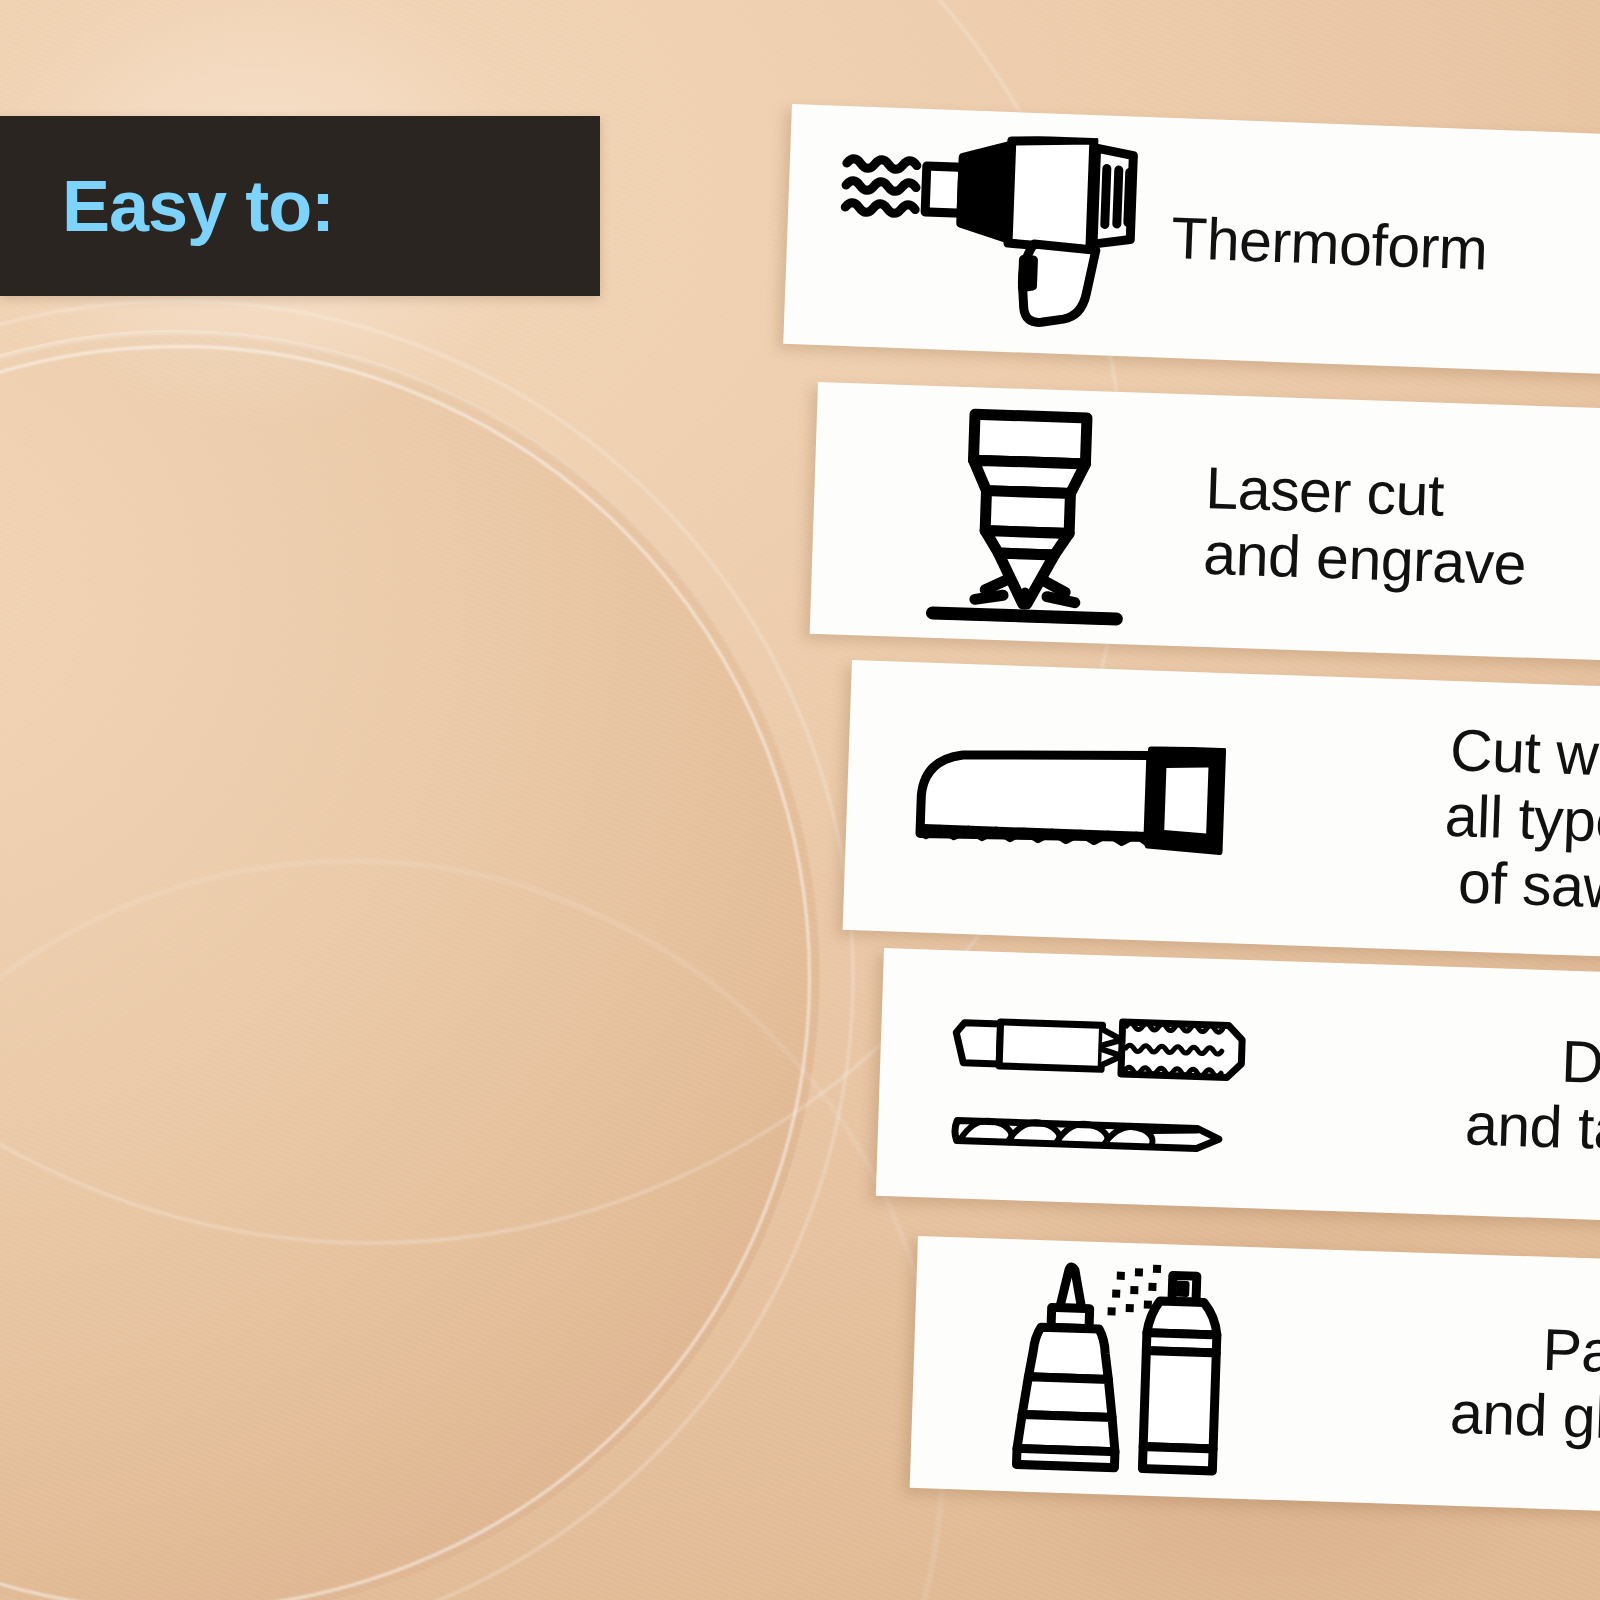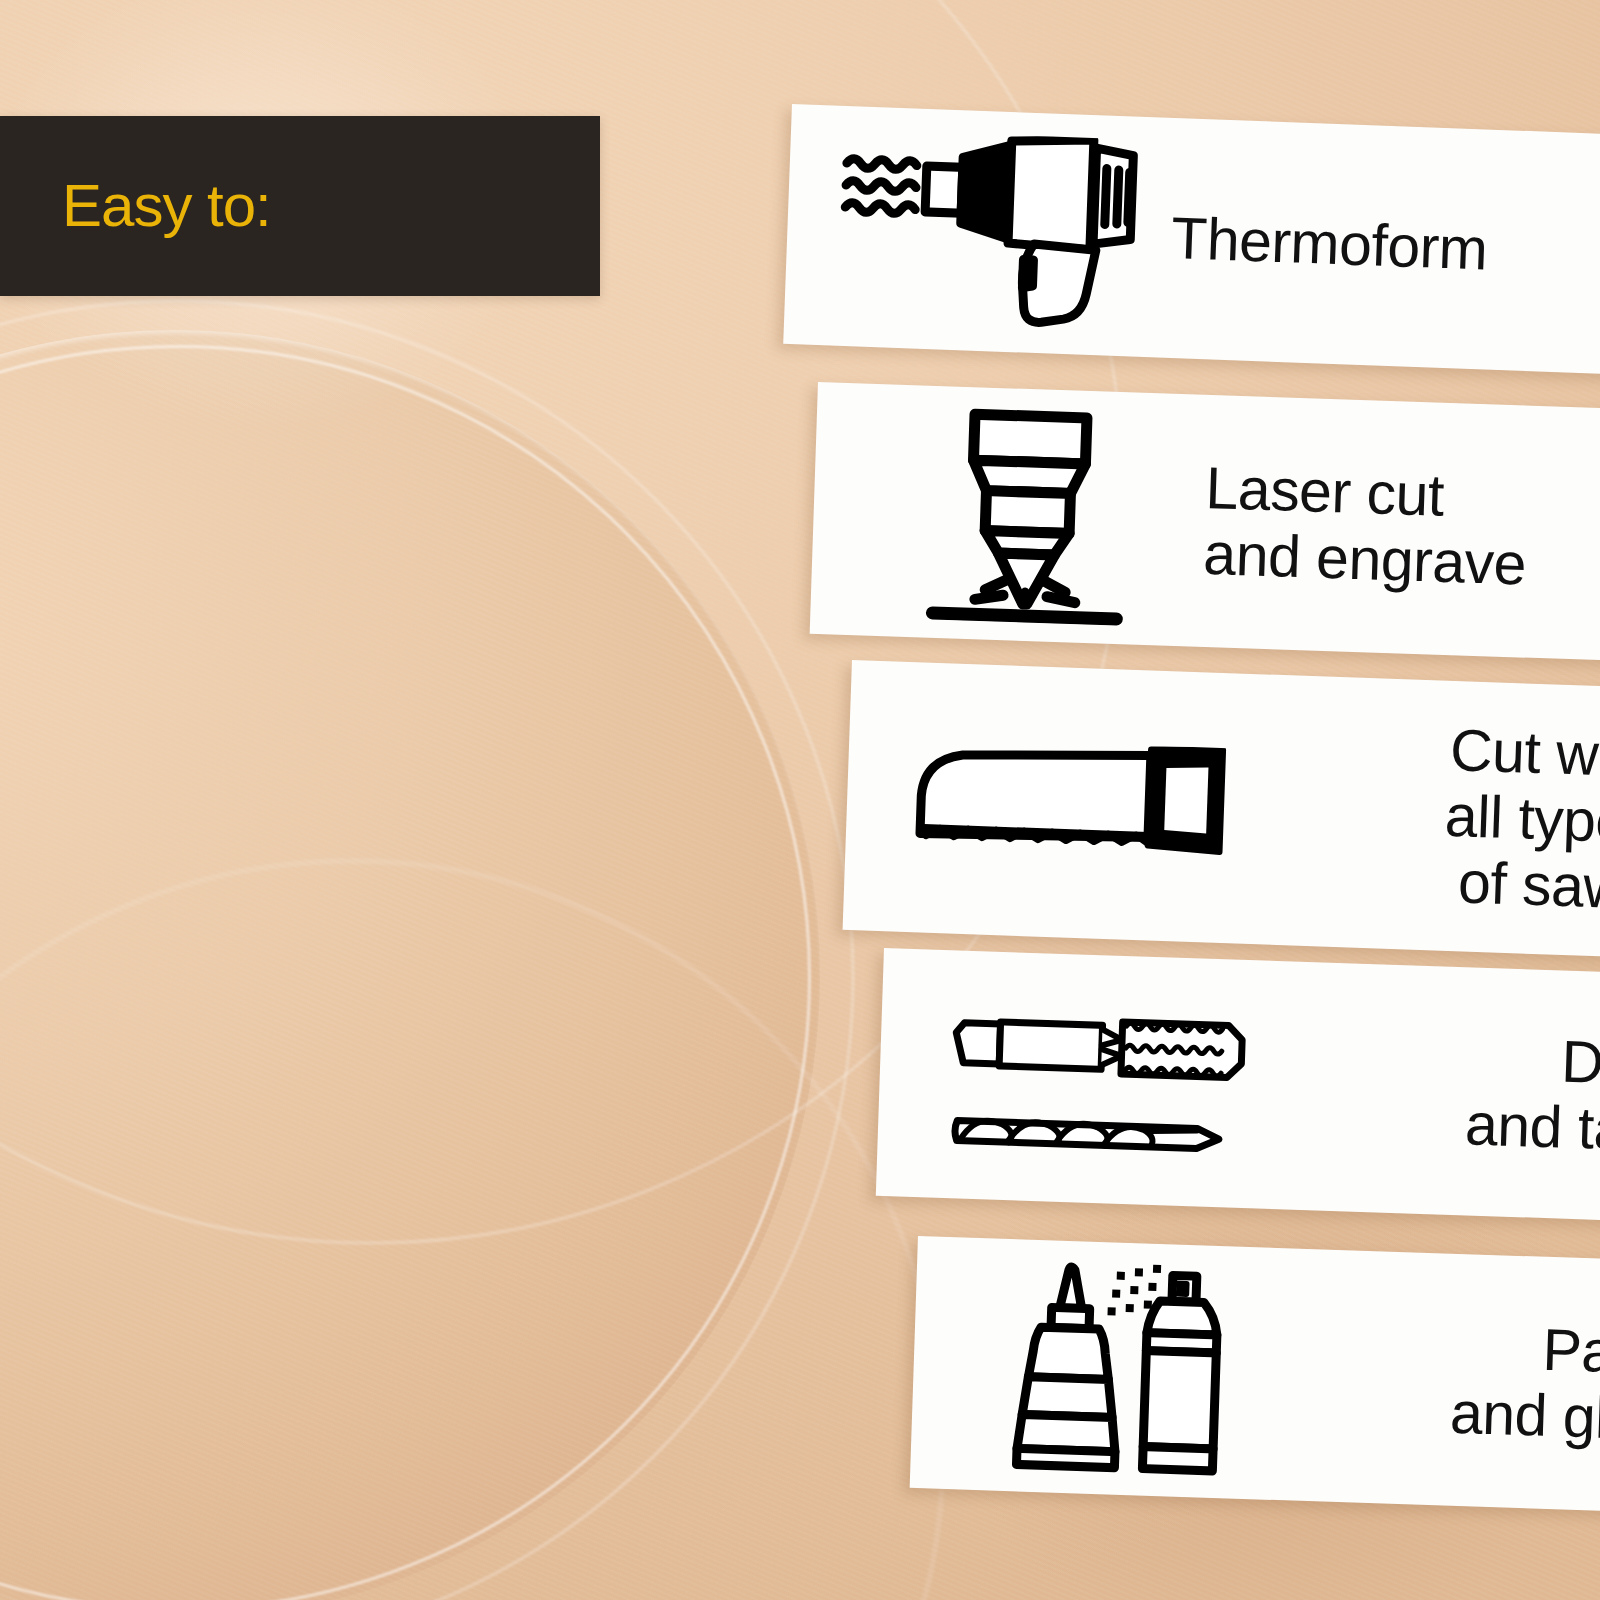--- a/index.html
+++ b/index.html
@@ -60,21 +60,21 @@
     background:radial-gradient(closest-side, rgba(185,133,92,.22), rgba(0,0,0,0) 72%);
   }
 
   
   .banner{
     position:absolute;left:0;top:116px;width:600px;height:180px;
     background:#2b2521;display:flex;align-items:center;
     box-shadow:0 3px 10px rgba(90,60,35,.20);
   }
   .banner-text{
-    color:#eab308;font-weight:normal;font-size:60px;line-height:1;
+    color:#7dd3fc;font-weight:bold;font-size:72px;line-height:1;
     letter-spacing:-1px;padding-left:62px;
     font-family:"Liberation Sans", sans-serif;
   }
 
   
   .card{
     position:absolute;background:#fdfdfc;
     box-shadow:-6px 6px 13px rgba(140,96,60,.24);
     display:flex;align-items:center;
     box-sizing:border-box;

